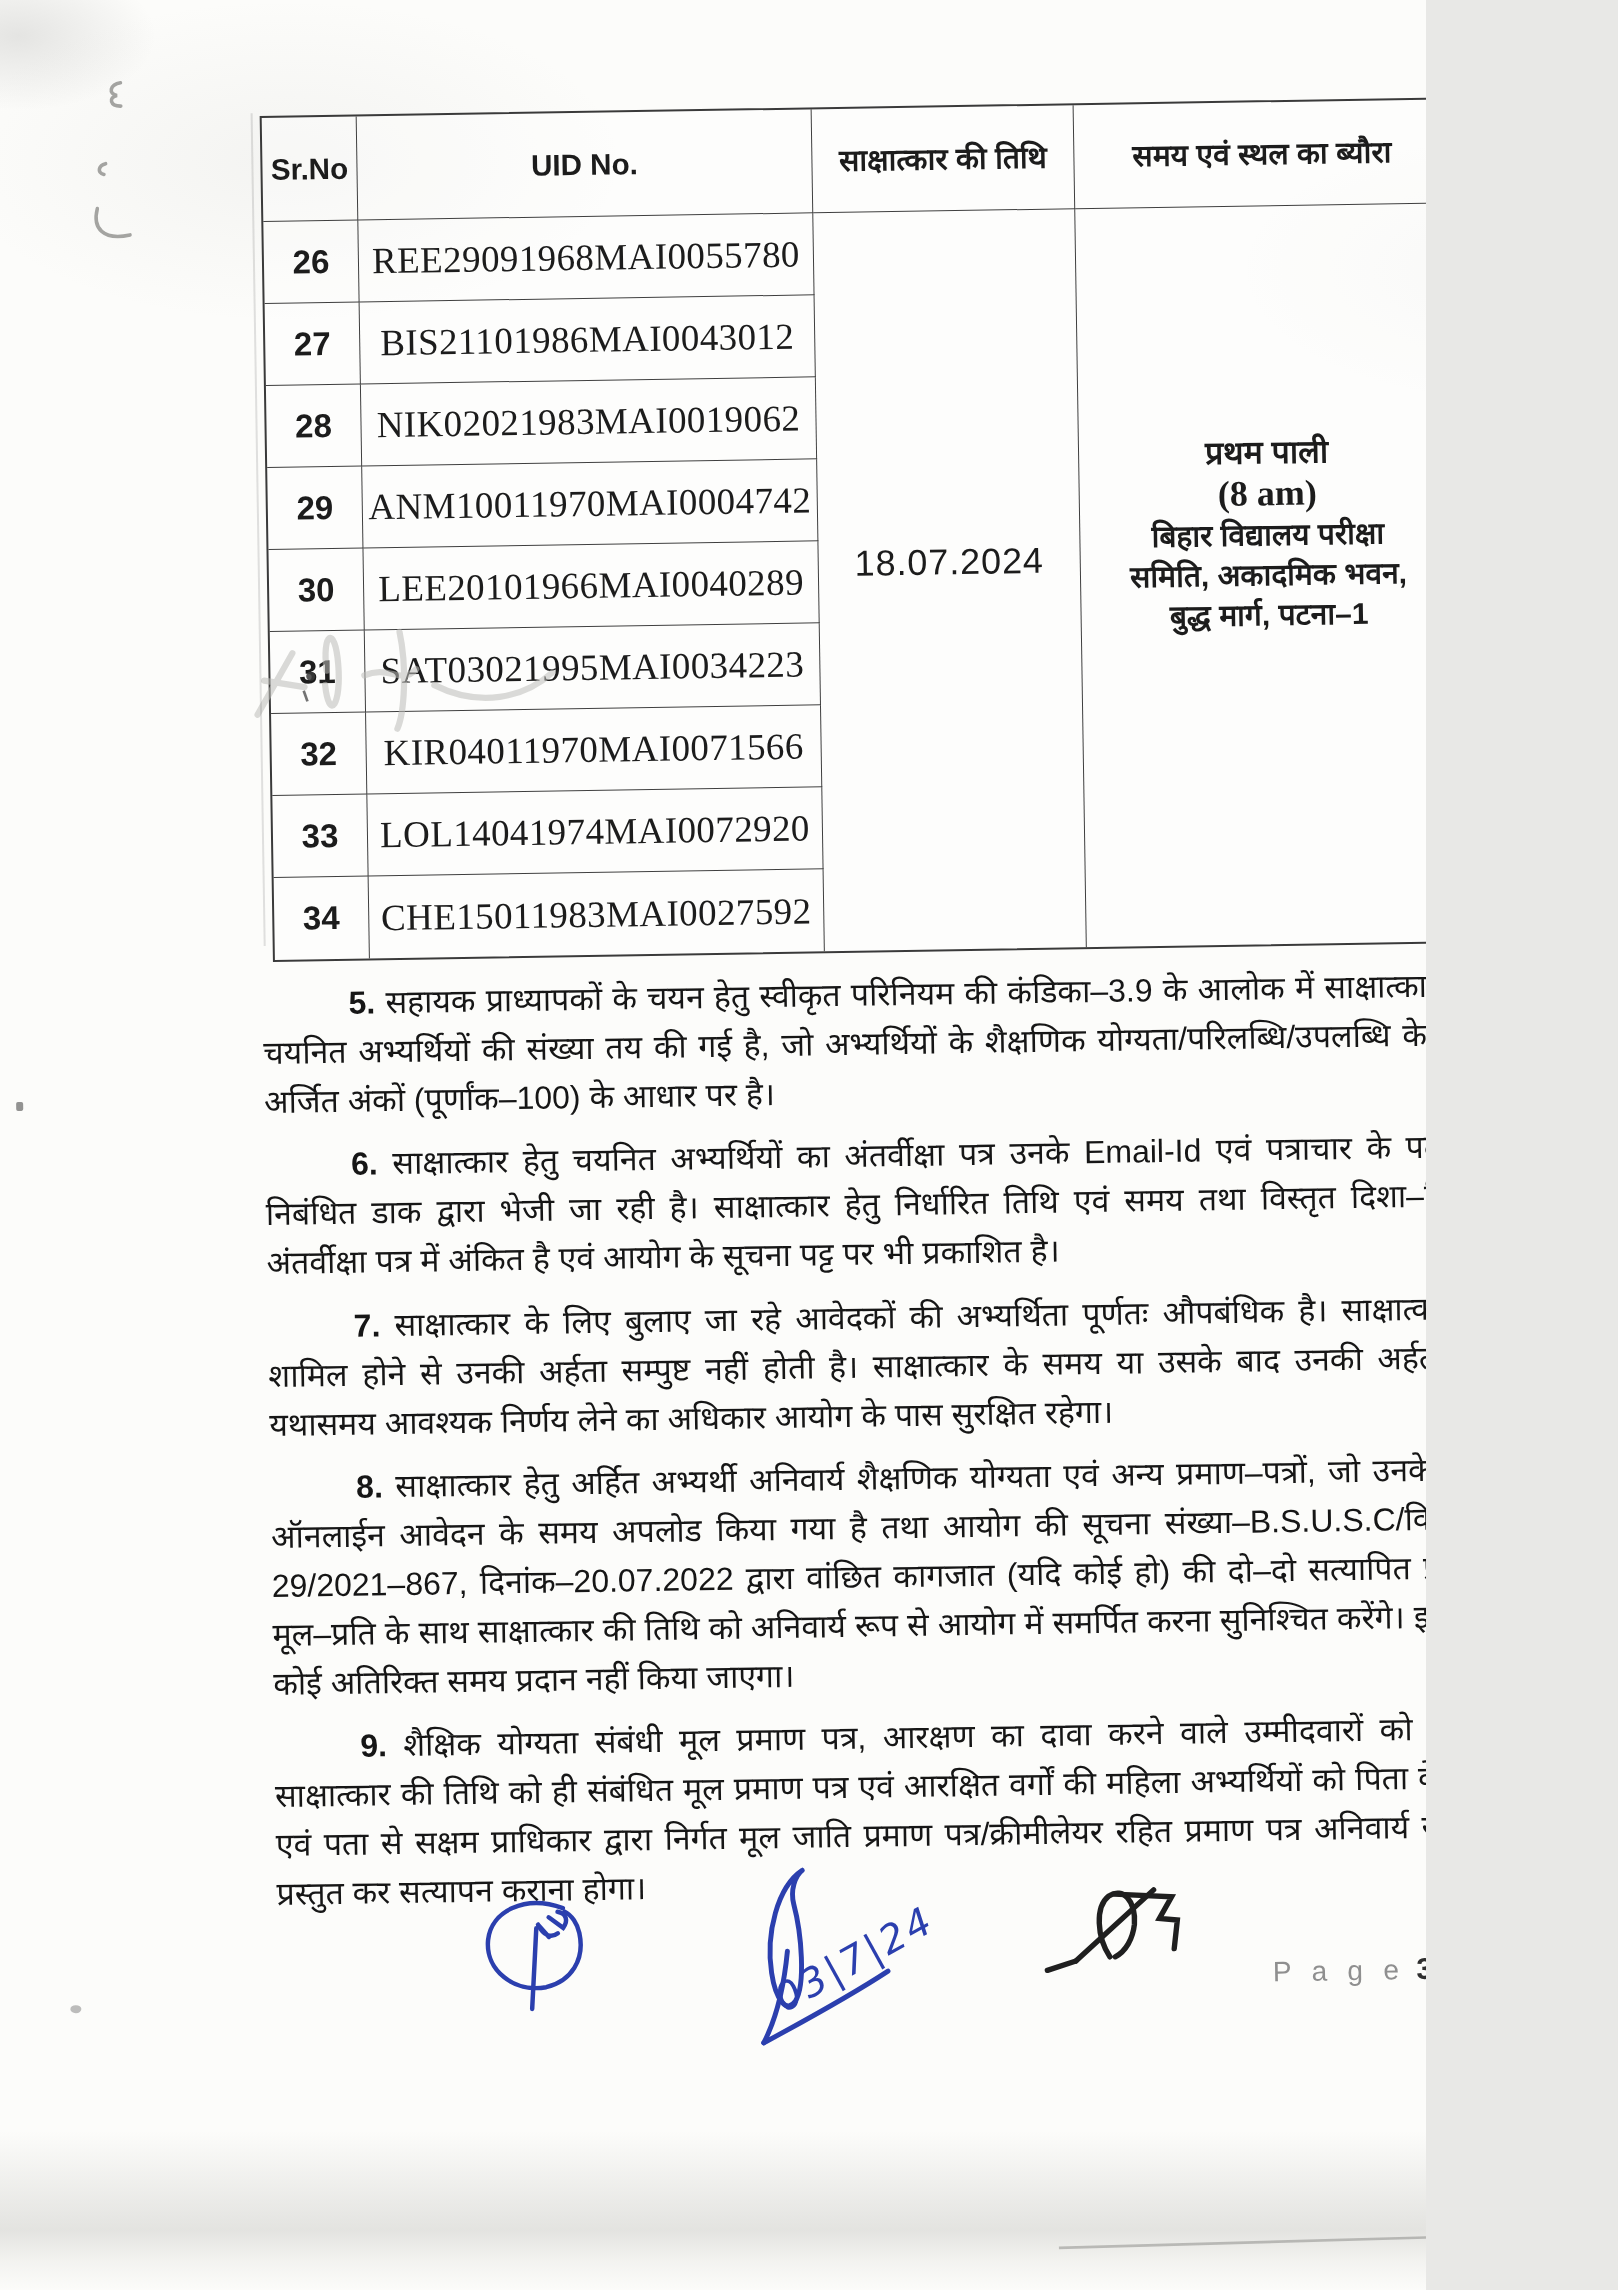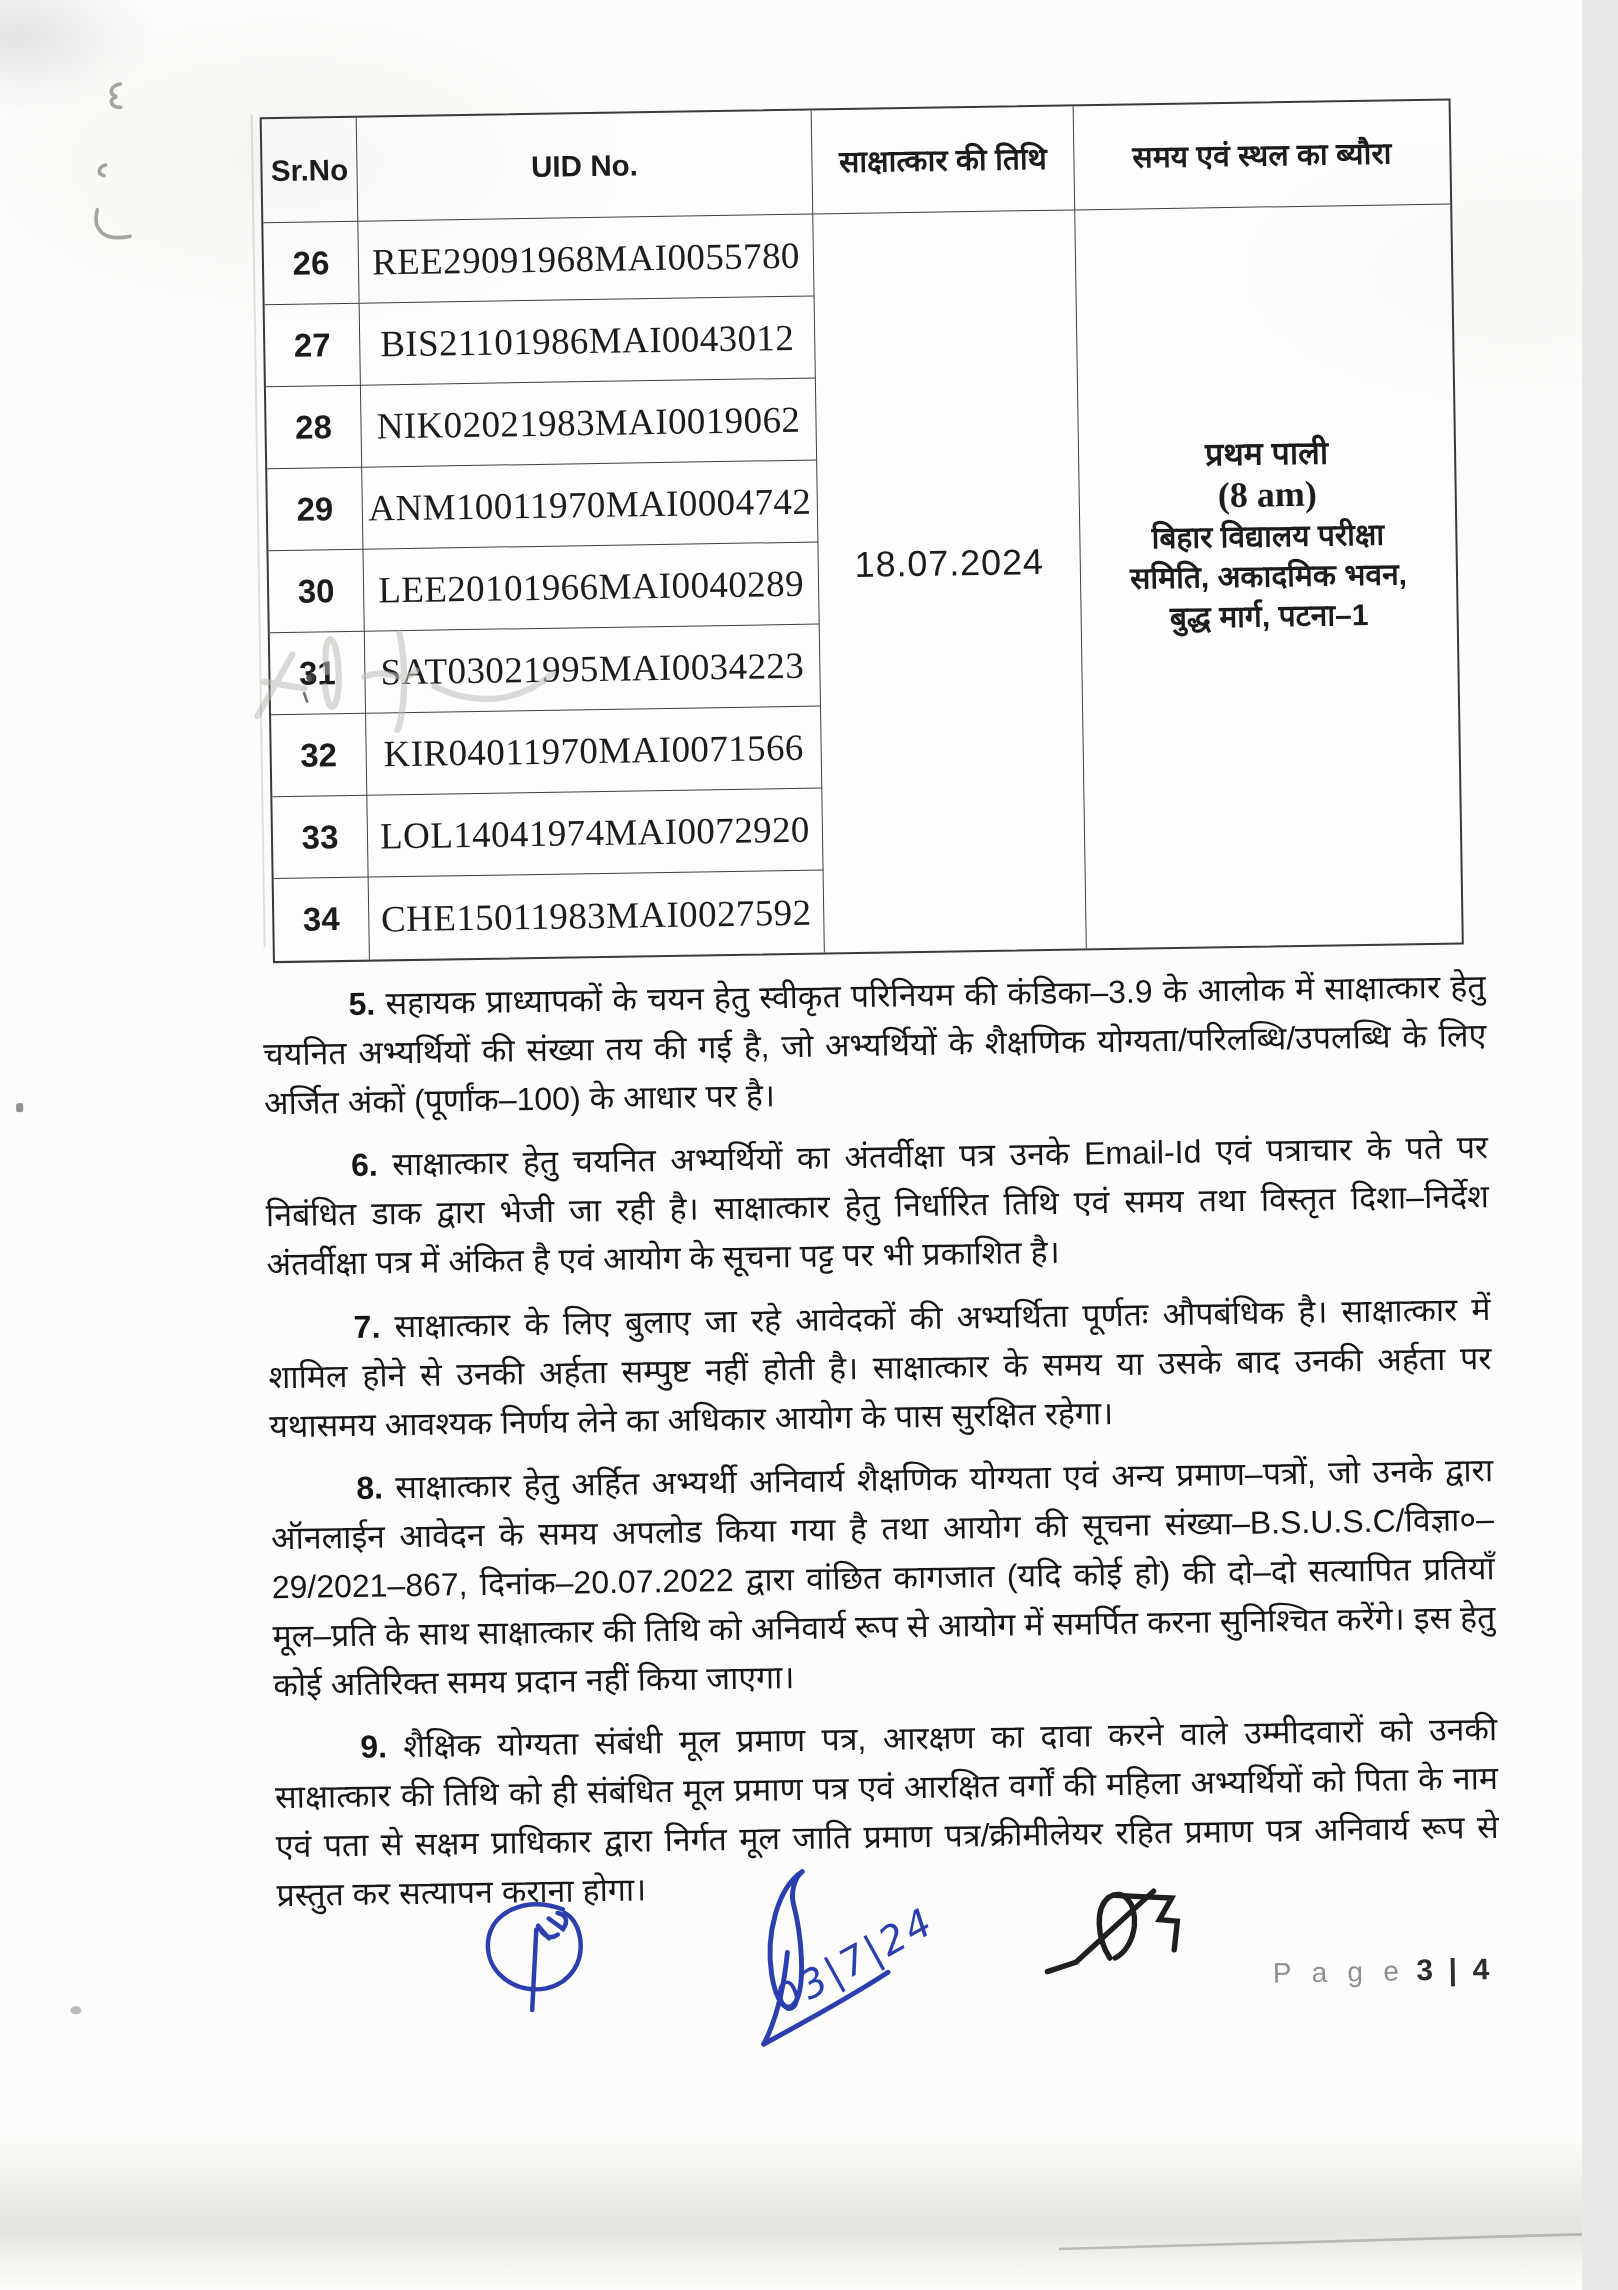--- a/index.html
+++ b/index.html
@@ -1,17 +1,17 @@
 <!DOCTYPE html>
 <html style="font-size:14.3px"><head>
 <meta charset="utf-8">
 <style>
   html,body{margin:0;padding:0;background:#e8e8e6;}
   .stage{
-    position:relative;width:1582px;height:2290px;overflow:hidden;
+    position:relative;width:1426px;height:2290px;overflow:hidden;
     background:
       radial-gradient(ellipse 197px 107px at 18px 36px, rgba(120,120,118,.18), rgba(0,0,0,0) 70%),
       radial-gradient(ellipse 448px 215px at 287px 161px, rgba(170,170,165,.10), rgba(0,0,0,0) 75%),
       radial-gradient(ellipse 376px 179px at 1522px 269px, rgba(170,170,165,.08), rgba(0,0,0,0) 75%),
       linear-gradient(to bottom, rgba(0,0,0,0) 2131px, rgba(140,140,133,.22) 2230px, rgba(160,160,152,.10) 2261px, rgba(0,0,0,0) 2290px),
       #fcfcfa;
     font-family:"Liberation Sans", sans-serif;
     color:#1c1c1c;
   }
   .sheet{position:absolute;inset:0;transform:rotate(-0.9deg);transform-origin:50% 42%;}

